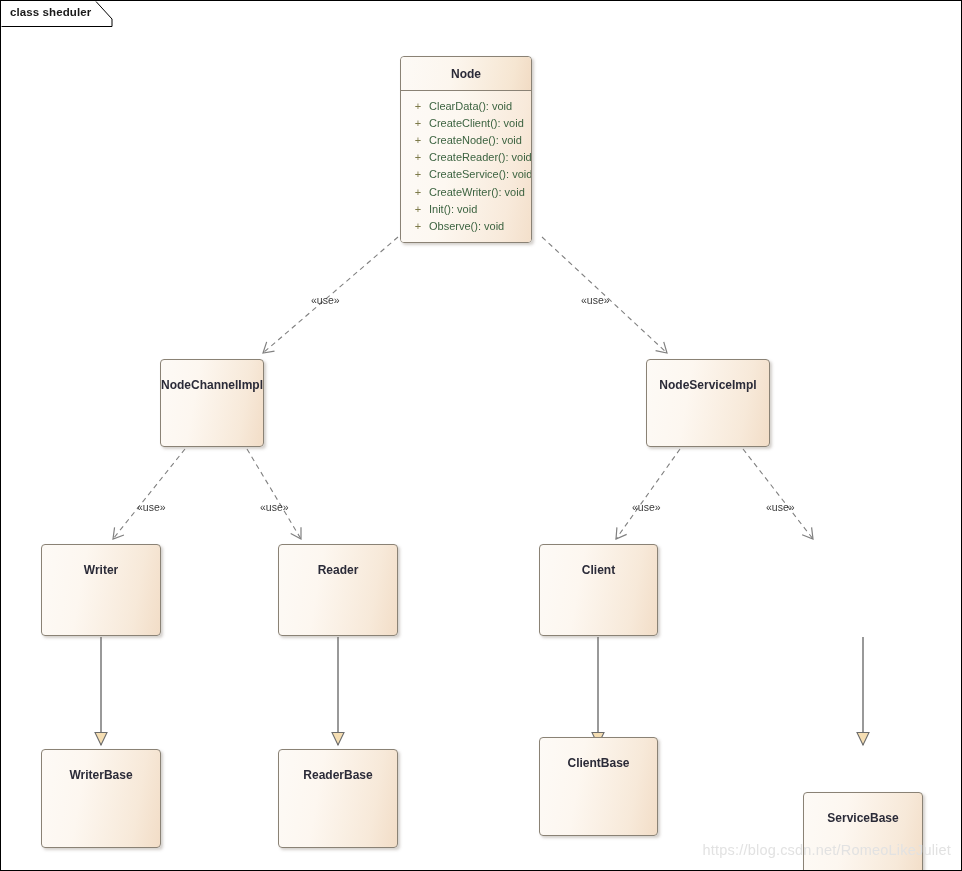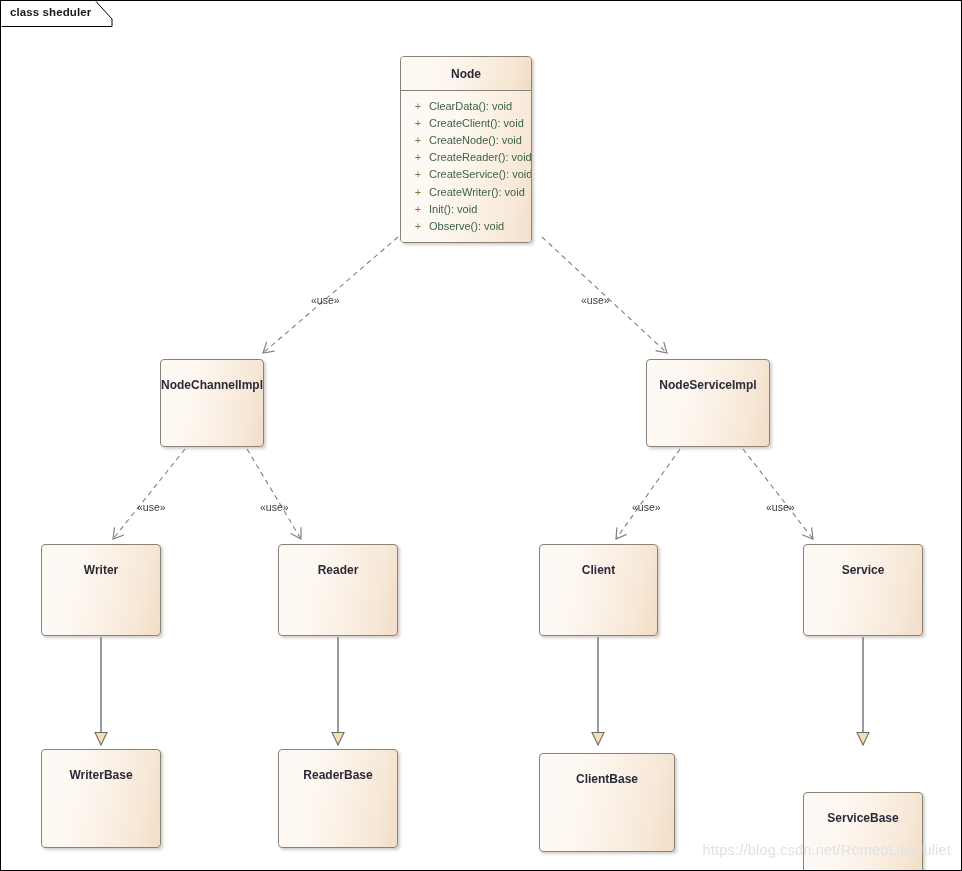--- a/index.html
+++ b/index.html
@@ -126,21 +126,21 @@
 
   
   #class-writer  { left: 40px;  top: 543px; width: 120px; height: 92px; }
   #class-reader  { left: 277px; top: 543px; width: 120px; height: 92px; }
   #class-client  { left: 538px; top: 543px; width: 119px; height: 92px; }
   #class-service { left: 802px; top: 543px; width: 120px; height: 92px; }
 
   
   #class-writerbase  { left: 40px;  top: 748px; width: 120px; height: 99px; }
   #class-readerbase  { left: 277px; top: 748px; width: 120px; height: 99px; }
-  #class-clientbase  { left: 538px; top: 752px; width: 136px; height: 99px; }
+  #class-clientbase  { left: 538px; top: 736px; width: 119px; height: 99px; }
   #class-servicebase { left: 802px; top: 748px; width: 120px; height: 99px; margin-top: 43px; }
 
   
   .use-label {
     position: absolute;
     z-index: 4;
     font-size: 10.5px;
     color: #3a3a3a;
     white-space: nowrap;
     font-family: "Liberation Sans", sans-serif;
@@ -274,23 +274,20 @@
 
   <div class="uml-class plain" id="class-writer">
     <div class="cls-name">Writer</div>
   </div>
   <div class="uml-class plain" id="class-reader">
     <div class="cls-name">Reader</div>
   </div>
   <div class="uml-class plain" id="class-client">
     <div class="cls-name">Client</div>
   </div>
-  <div class="uml-class plain" id="class-service">
-    <div class="cls-name">Service</div>
-  </div>
 
   <div class="uml-class plain" id="class-writerbase">
     <div class="cls-name">WriterBase</div>
   </div>
   <div class="uml-class plain" id="class-readerbase">
     <div class="cls-name">ReaderBase</div>
   </div>
   <div class="uml-class plain" id="class-clientbase">
     <div class="cls-name">ClientBase</div>
   </div>

